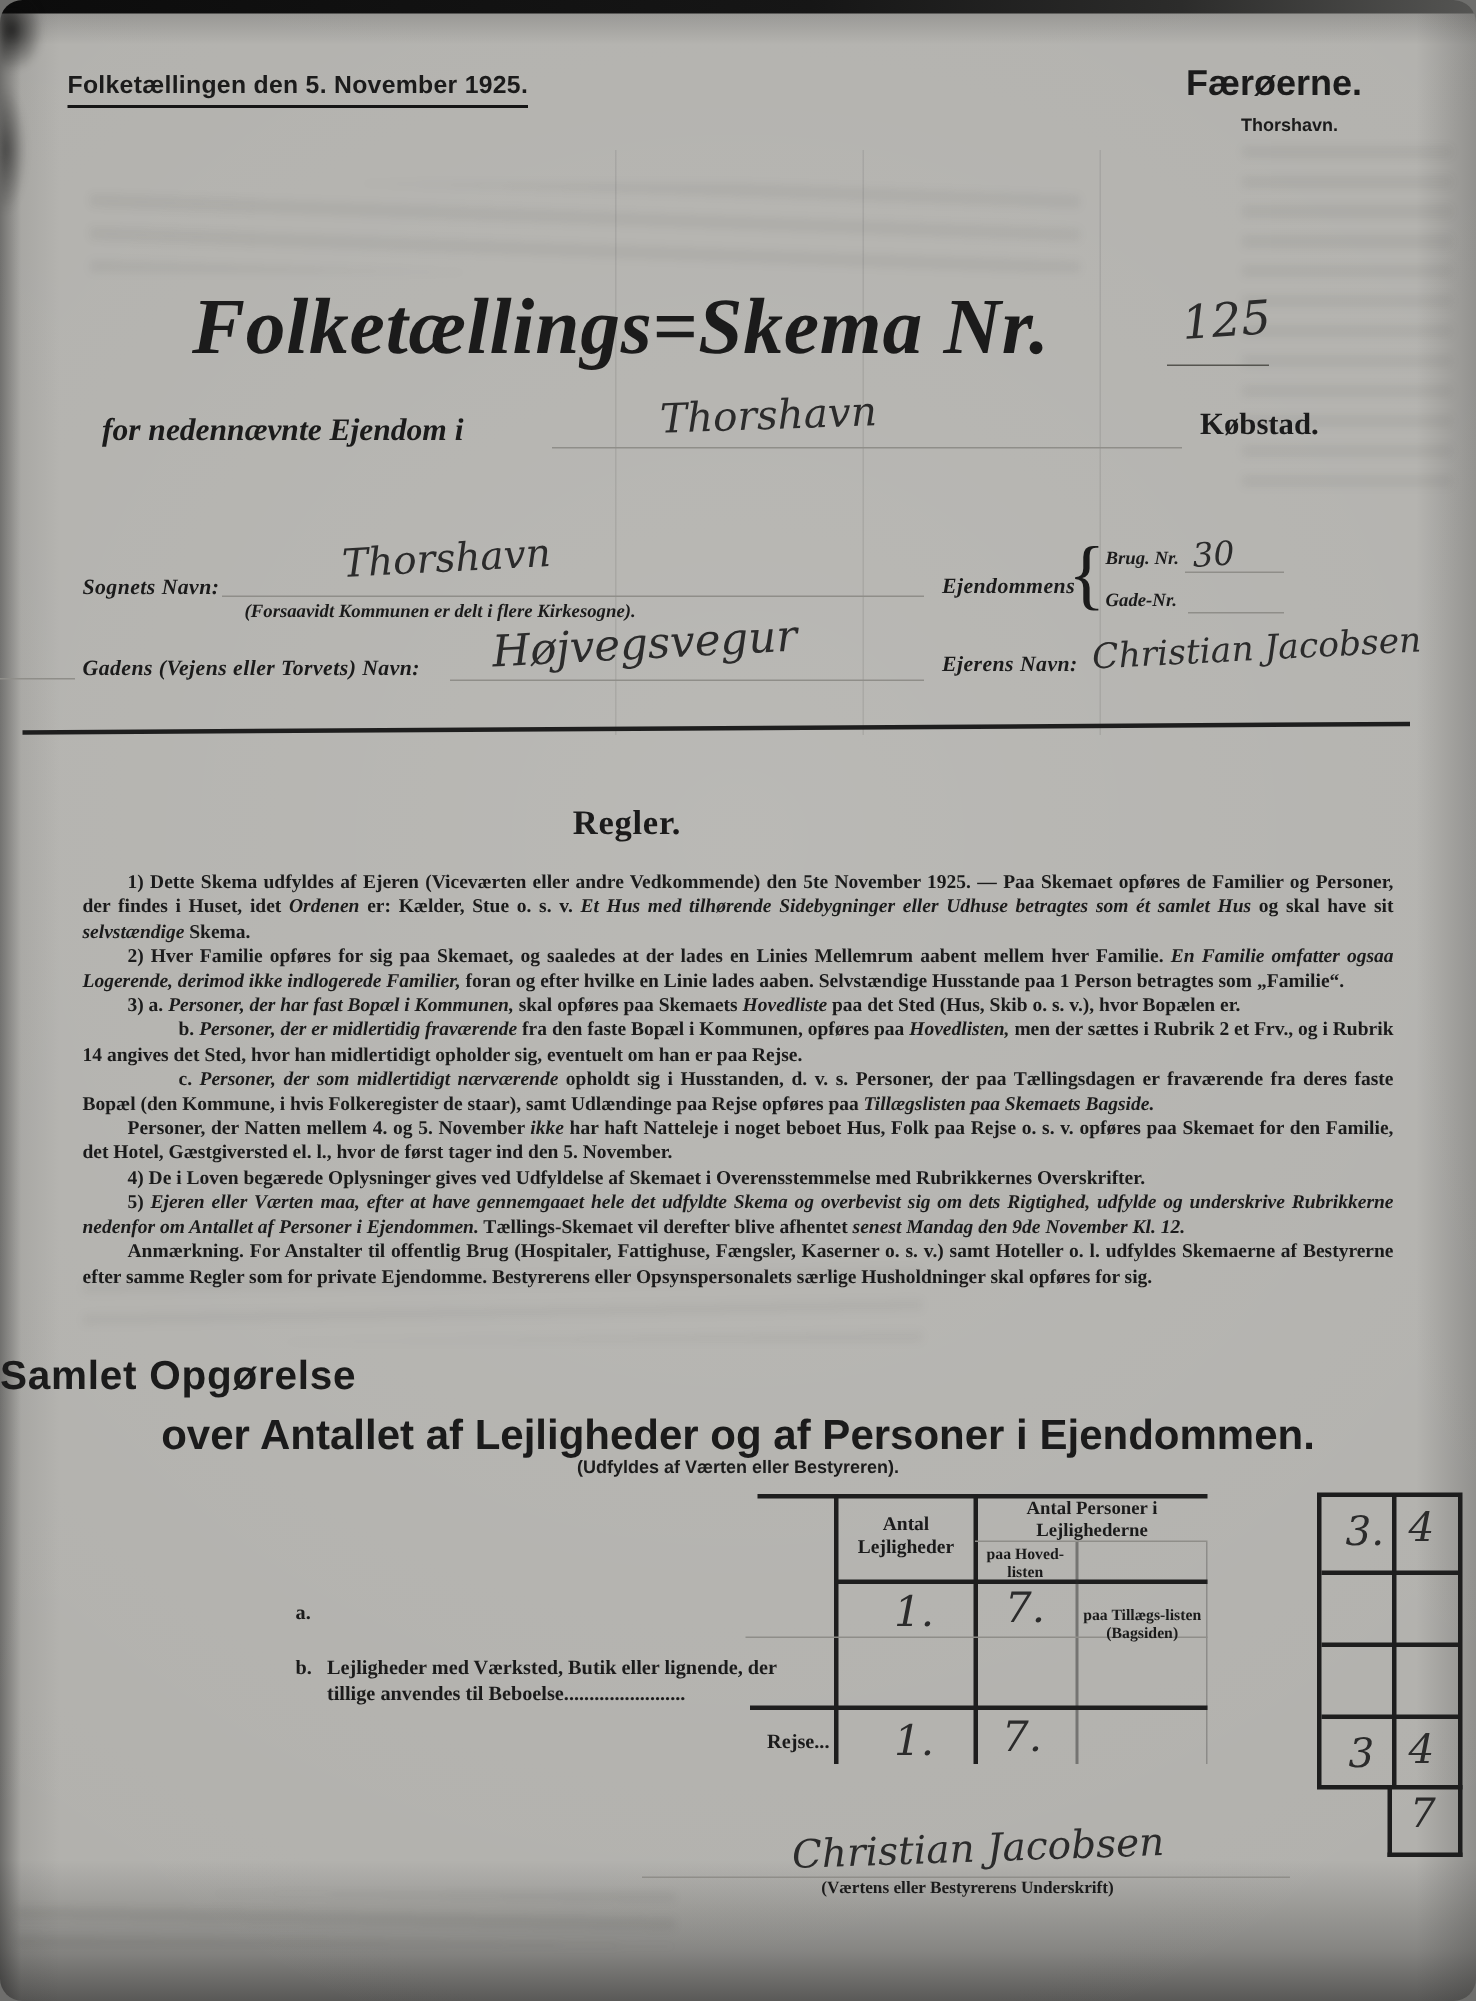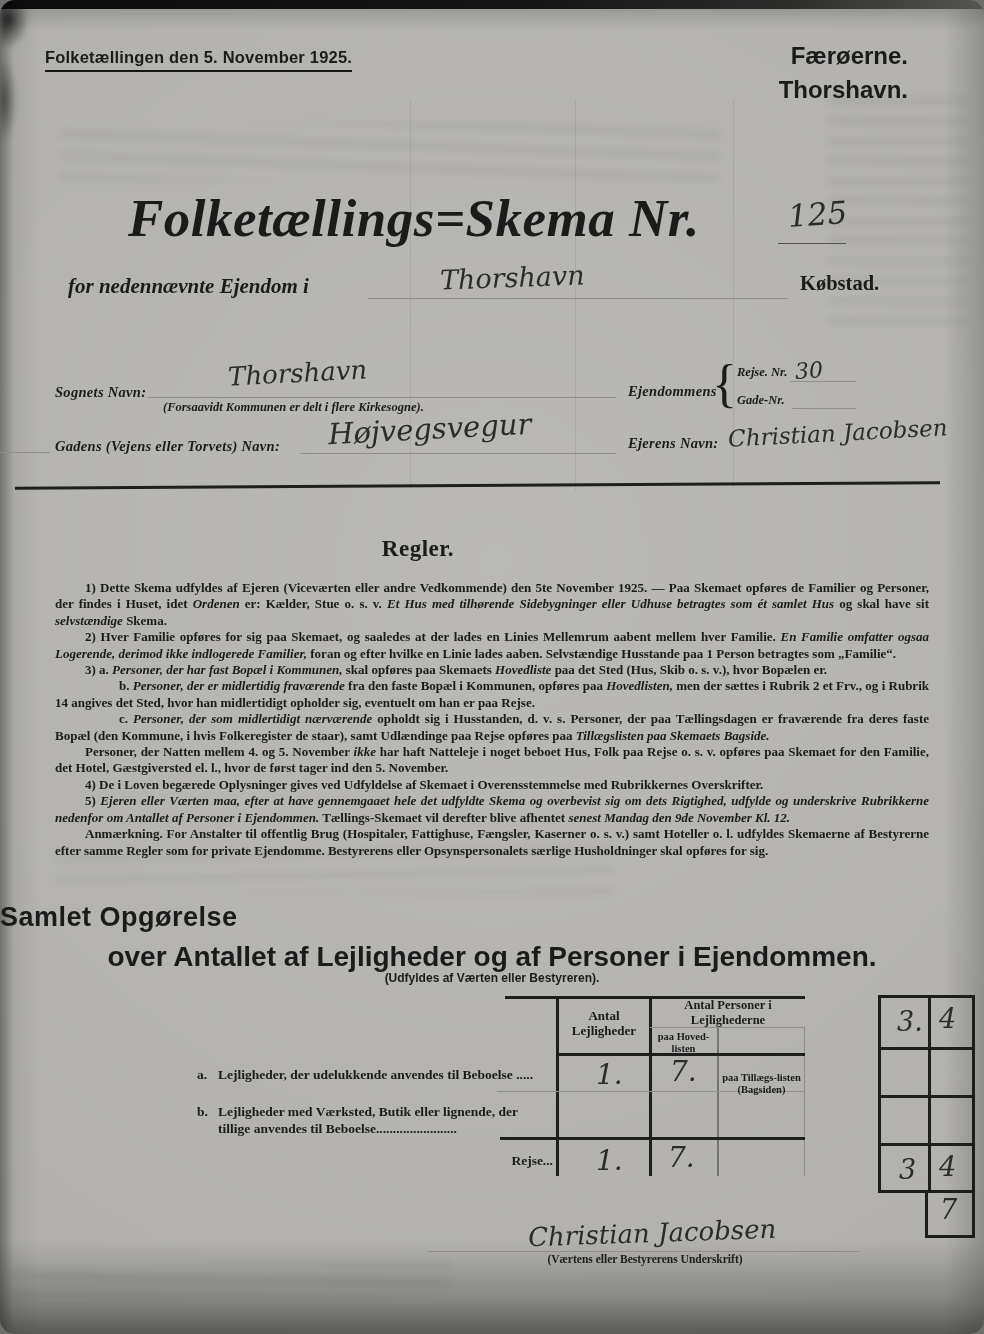--- a/index.html
+++ b/index.html
@@ -17,21 +17,21 @@
   .dline{position:absolute;background:#1e1e1e;}
   .smudge{position:absolute;filter:blur(3px);opacity:.55;pointer-events:none;}
   .topband{position:absolute;top:0;left:0;width:984px;height:9px;
     background:linear-gradient(to right,#0c0c0c 0%,#161616 55%,#2c2c2b 80%,#555553 100%);}
   .cornerblotch{position:absolute;left:0;top:0;width:46px;height:150px;filter:blur(2px);
     background:radial-gradient(ellipse 30px 40px at 8px 20px, rgba(10,10,10,.8), rgba(0,0,0,0) 70%),
                radial-gradient(ellipse 20px 60px at 4px 100px, rgba(20,20,20,.5), rgba(0,0,0,0) 70%);}
   .hdr-left{left:45px;top:48px;font-weight:bold;font-size:16.5px;letter-spacing:.2px;
     border-bottom:2.5px solid #151515;padding-bottom:3px;}
   .region{right:76px;top:42px;font-weight:bold;font-size:24px;}
-  .town{right:76px;top:76px;font-weight:bold;font-size:24px;}
+  .town{right:92px;top:76px;font-weight:bold;font-size:12px;}
   .form-title{left:128px;top:188px;font-size:53px;font-weight:bold;font-style:italic;letter-spacing:.5px;}
   .form-no{left:788px;top:196px;font-size:31px;transform:rotate(-4deg);}
   .subtitle-prefix{left:68px;top:274px;font-size:21px;font-weight:bold;font-style:italic;}
   .subtitle-val{left:440px;top:262px;font-size:27px;transform:rotate(-2deg);}
   .subtitle-suffix{left:800px;top:272px;font-size:20.5px;font-weight:bold;text-align:right;}
   .flabel{font-size:14.5px;font-weight:bold;font-style:italic;letter-spacing:.3px;}
   .fnote{font-size:12.5px;font-weight:bold;font-style:italic;}
   .brace{font-size:52px;font-weight:normal;line-height:52px;}
   .rules-head{left:0;top:536px;width:836px;text-align:center;font-size:23px;font-weight:bold;letter-spacing:.5px;}
   .rules{left:55px;top:580px;width:874px;font-size:13px;line-height:16.4px;font-weight:bold;
@@ -86,21 +86,21 @@
   <div class="line" style="left:148px;top:397px;width:468px;"></div>
   <div class="abs hand" style="left:228px;top:358px;font-size:26px;transform:rotate(-3deg);">Thorshavn</div>
   <div class="abs fnote" style="left:163px;top:400px;">(Forsaavidt Kommunen er delt i flere Kirkesogne).</div>
 
   <div class="abs flabel" style="left:55px;top:438px;">Gadens (Vejens eller Torvets) Navn:</div>
   <div class="line" style="left:300px;top:453px;width:316px;"></div>
   <div class="abs hand" style="left:328px;top:412px;font-size:29px;transform:rotate(-3deg);">Højvegsvegur</div>
 
   <div class="abs flabel" style="left:628px;top:383px;">Ejendommens</div>
   <div class="abs brace" style="left:712px;top:358px;">{</div>
-  <div class="abs fnote" style="left:737px;top:365px;">Rejse. Nr.</div>
+  <div class="abs fnote" style="left:737px;top:365px;">Brug. Nr.</div>
   <div class="line" style="left:790px;top:381px;width:66px;"></div>
   <div class="abs hand" style="left:795px;top:358px;font-size:22px;transform:rotate(-4deg);">30</div>
   <div class="abs fnote" style="left:737px;top:393px;">Gade-Nr.</div>
   <div class="line" style="left:792px;top:408px;width:64px;"></div>
 
   <div class="abs flabel" style="left:628px;top:435px;">Ejerens Navn:</div>
   <div class="line" style="left:0px;top:452px;width:50px;"></div>
   <div class="abs hand" style="left:728px;top:420px;font-size:23px;transform:rotate(-3deg);white-space:nowrap;">Christian Jacobsen</div>
 
   <div class="dline" style="left:15px;top:484px;width:925px;height:2.5px;transform:rotate(-0.35deg);"></div>
@@ -131,21 +131,20 @@
   <div class="paperline" style="left:804px;top:1028px;height:148px;width:1px;background:rgba(40,40,40,0.28);"></div>
   <div class="line" style="left:497px;top:1091px;width:308px;"></div>
   <div class="dline" style="left:500px;top:1137px;width:305px;height:3px;"></div>
 
   <div class="abs th" style="left:560px;top:1008px;width:88px;">Antal Lejligheder</div>
   <div class="abs th" style="left:652px;top:998px;width:152px;font-size:12.5px;">Antal Personer i Lejlighederne</div>
   <div class="abs ths" style="left:651px;top:1031px;width:65px;">paa Hoved-listen</div>
   <div class="abs ths" style="left:719px;top:1031px;width:85px;margin-top:41px;">paa Tillægs-listen (Bagsiden)</div>
 
   <div class="abs rowlbl" style="left:197px;top:1066px;width:18px;">a.</div>
-  <div class="abs rowlbl" style="left:218px;top:1066px;width:330px;">Lejligheder, der <b>udelukkende</b> anvendes til Beboelse .....</div>
   <div class="abs hand handv" style="left:596px;top:1058px;">1.</div>
   <div class="abs hand handv" style="left:670px;top:1055px;">7.</div>
 
   <div class="abs rowlbl" style="left:197px;top:1103px;width:18px;">b.</div>
   <div class="abs rowlbl" style="left:218px;top:1103px;width:335px;">Lejligheder med Værksted, Butik eller lignende, der <b>tillige</b> anvendes til Beboelse........................</div>
 
   <div class="abs rowlbl" style="left:505px;top:1152px;width:48px;text-align:right;">Rejse...</div>
   <div class="abs hand handv" style="left:596px;top:1144px;">1.</div>
   <div class="abs hand handv" style="left:668px;top:1141px;">7.</div>
 

